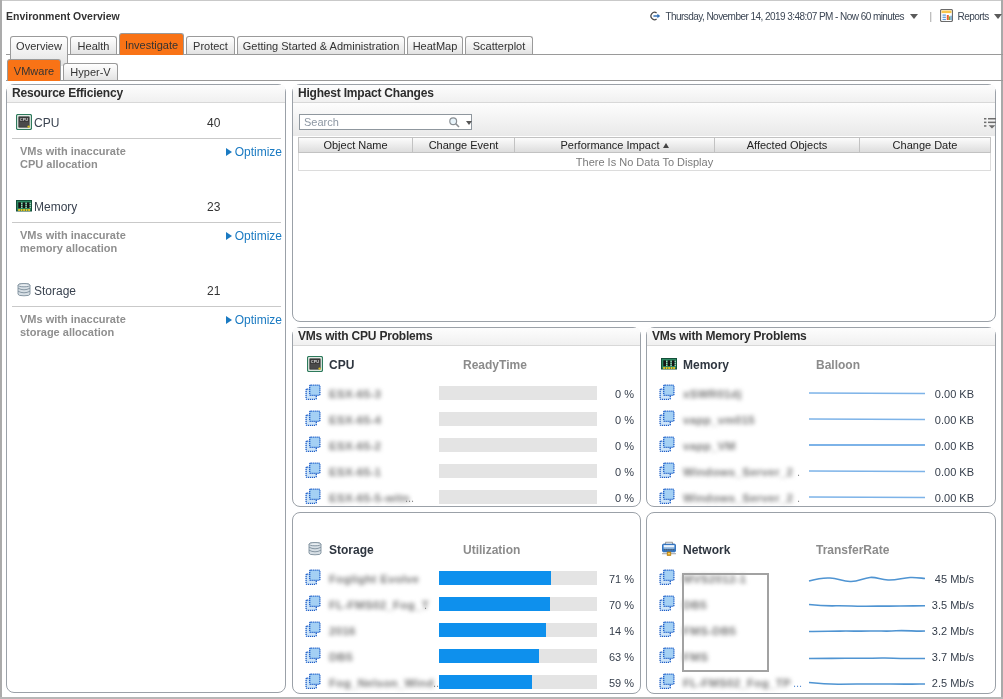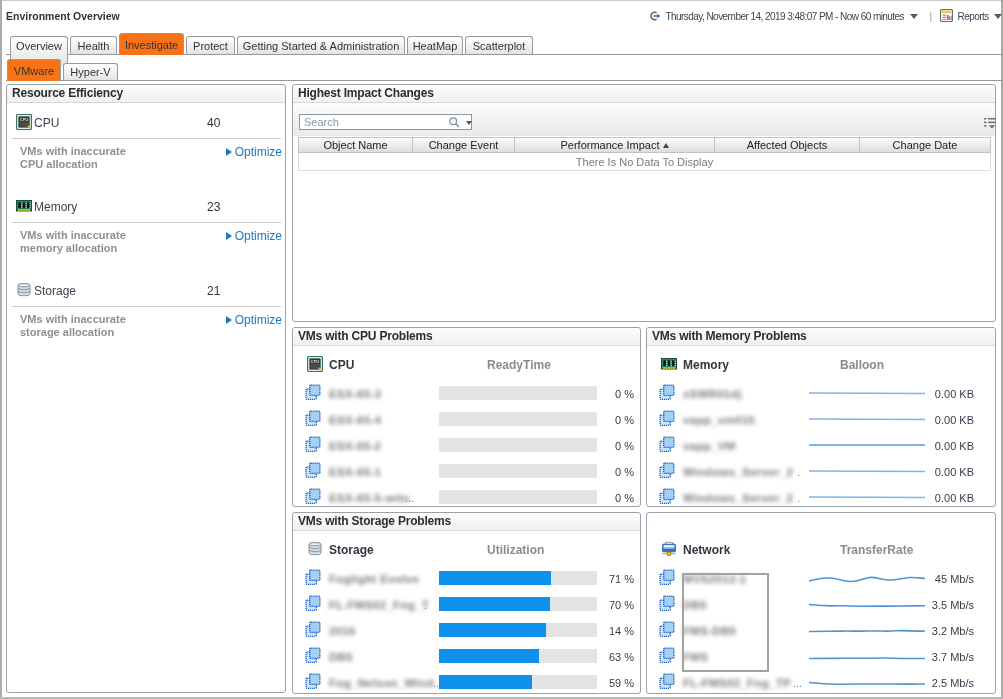--- a/index.html
+++ b/index.html
@@ -16,34 +16,34 @@
 
 
 .topright { top:9px; right:1px; height:16px; white-space:nowrap; color:#3c4654; font-size:10px; letter-spacing:-0.55px; }
 
 
 .tab { position:absolute; border:1px solid #9a9a9a; border-bottom:none; border-radius:3px 3px 0 0; background:linear-gradient(#ffffff,#e9e9e9 80%,#e2e2e2); color:#333; text-align:center; font-size:11px; white-space:nowrap; }
 .tab.active { background:#f97316; }
 .tabline { background:#9a9a9a; height:1px; }
 
 
-.panel { position:absolute; border:1px solid #9ba1a8; border-radius:3px; background:#fff; }
+.panel { position:absolute; border:1px solid #9ba1a8; border-radius:8px; background:#fff; }
 .phead { position:absolute; left:0; top:0; right:0; height:18px; background:linear-gradient(#fdfdfd,#f0f0f0); border-bottom:1px solid #d8d8d8; border-radius:3px 3px 0 0; font-weight:bold; color:#2d2d2d; font-size:12px; line-height:17px; padding-left:5px; letter-spacing:-0.2px; }
 
 
 .re-sep { position:absolute; left:5px; right:4px; height:1px; background:#c9c9c9; }
 .re-label { position:absolute; left:13px; font-weight:bold; color:#8f8f8f; font-size:11px; line-height:13px; }
 .re-opt { position:absolute; right:3px; color:#1a7ac2; font-size:12px; }
 .re-opt .tri { display:inline-block; width:0; height:0; border-left:6px solid #1a7ac2; border-top:4px solid transparent; border-bottom:4px solid transparent; margin-right:3px; }
 .re-name { position:absolute; left:27px; font-size:12px; color:#3a4350; }
 .re-val { position:absolute; right:38px; font-size:12px; color:#333; text-align:left; width:40px; }
 
 
 .colhead-name { position:absolute; font-weight:bold; font-size:12px; color:#2f3640; }
-.colhead-metric { position:absolute; font-weight:bold; font-size:12px; color:#8b8b8b;margin-left:24px; }
+.colhead-metric { position:absolute; font-weight:bold; font-size:12px; color:#8b8b8b; }
 .vmname { position:absolute; color:#777777; font-size:11.5px; font-weight:bold; filter:blur(1.9px); white-space:nowrap; letter-spacing:0.3px; }
 .vmdots { position:absolute; color:#8a8a8a; font-size:11px; }
 .bartrack { position:absolute; width:158px; height:14px; background:#e4e4e4; }
 .barfill { height:100%; background:#0e90ed; }
 .rowval { position:absolute; text-align:right; font-size:11px; color:#353e4b; }
 
 
 .thcell { position:absolute; top:0; height:16px; background:linear-gradient(#fcfcfc,#dddddd); border:1px solid #c2c2c2; border-left:none; text-align:center; font-size:11px; color:#222; line-height:15px; }
 .search-input { position:absolute; border:1px solid #8f979e; background:#fff; }
 </style>
@@ -309,21 +309,20 @@
       <line x1="1" y1="7" x2="117" y2="7.5" stroke="#7db3e8" stroke-width="1.7"></line>
     </svg>
   <div class="rowval" style="left:250px;top:60px;width:77px;">0.00 KB</div>
   <div class="rowval" style="left:250px;top:86px;width:77px;">0.00 KB</div>
   <div class="rowval" style="left:250px;top:112px;width:77px;">0.00 KB</div>
   <div class="rowval" style="left:250px;top:138px;width:77px;">0.00 KB</div>
   <div class="rowval" style="left:250px;top:164px;width:77px;">0.00 KB</div>
 </div>
 
 <div class="panel" style="left:292px;top:512px;width:349px;height:182px;">
-  <div class="phead">VMs with Storage Problems</div>
   <div class="abs" style="left:14px;top:28px;">
     <svg width="16" height="16" viewBox="0 0 16 16">
       <path d="M2 3.2 Q2 1.6 8 1.6 Q14 1.6 14 3.2 L14 12.2 Q14 13.8 8 13.8 Q2 13.8 2 12.2 Z" fill="#d6dee4" stroke="#7e8f9c" stroke-width="0.9"></path>
       <ellipse cx="8" cy="3.2" rx="6" ry="1.6" fill="#e9eef2" stroke="#7e8f9c" stroke-width="0.9"></ellipse>
       <path d="M2 6.2 Q5 7.8 8 7.8 Q11 7.8 14 6.2" fill="none" stroke="#7e8f9c" stroke-width="0.9"></path>
       <path d="M2 9.2 Q5 10.8 8 10.8 Q11 10.8 14 9.2" fill="none" stroke="#7e8f9c" stroke-width="0.9"></path>
     </svg>
   </div>
   <div class="colhead-name" style="left:36px;top:30px;">Storage</div>
   <div class="colhead-metric" style="left:170px;top:30px;">Utilization</div>

